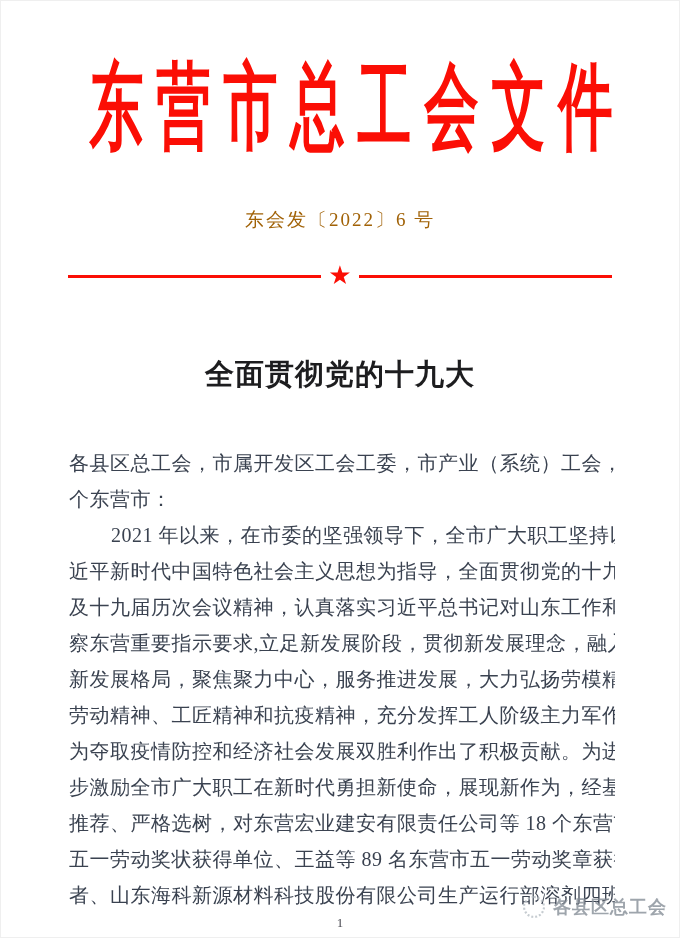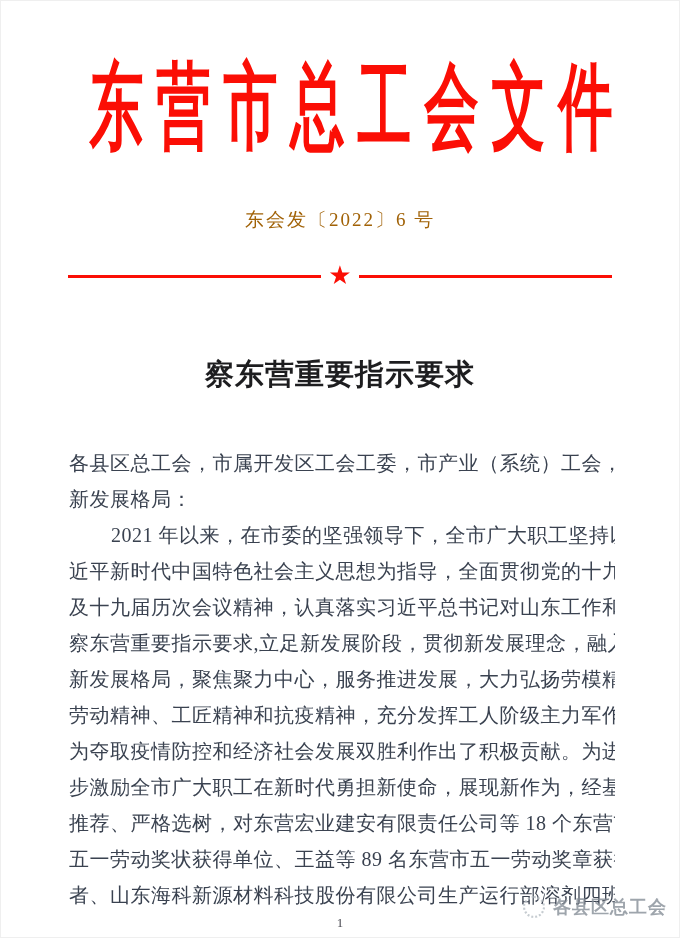--- a/index.html
+++ b/index.html
@@ -145,26 +145,26 @@
 
   <div class="doc-number">东会发〔2022〕6 号</div>
 
   <div class="divider">
     <span class="seg"></span>
     <span class="star">★</span>
     <span class="seg"></span>
   </div>
 
   <div class="notice-title">
-    <div>察东营重要指示要求</div>
+    <div>全面贯彻党的十九大</div>
   </div>
 
   <div class="body-text">
     <div class="body-line">各县区总工会，市属开发区工会工委，市产业（系统）工会，市</div>
-    <div class="body-line short">新发展格局：</div>
+    <div class="body-line short">个东营市：</div>
     <div class="body-line indent">2021 年以来，在市委的坚强领导下，全市广大职工坚持以习</div>
     <div class="body-line">近平新时代中国特色社会主义思想为指导，全面贯彻党的十九大</div>
     <div class="body-line">及十九届历次会议精神，认真落实习近平总书记对山东工作和视</div>
     <div class="body-line">察东营重要指示要求,立足新发展阶段，贯彻新发展理念，融入</div>
     <div class="body-line">新发展格局，聚焦聚力中心，服务推进发展，大力弘扬劳模精神、</div>
     <div class="body-line">劳动精神、工匠精神和抗疫精神，充分发挥工人阶级主力军作用，</div>
     <div class="body-line">为夺取疫情防控和经济社会发展双胜利作出了积极贡献。为进一</div>
     <div class="body-line">步激励全市广大职工在新时代勇担新使命，展现新作为，经基层</div>
     <div class="body-line">推荐、严格选树，对东营宏业建安有限责任公司等 18 个东营市</div>
     <div class="body-line">五一劳动奖状获得单位、王益等 89 名东营市五一劳动奖章获得</div>

